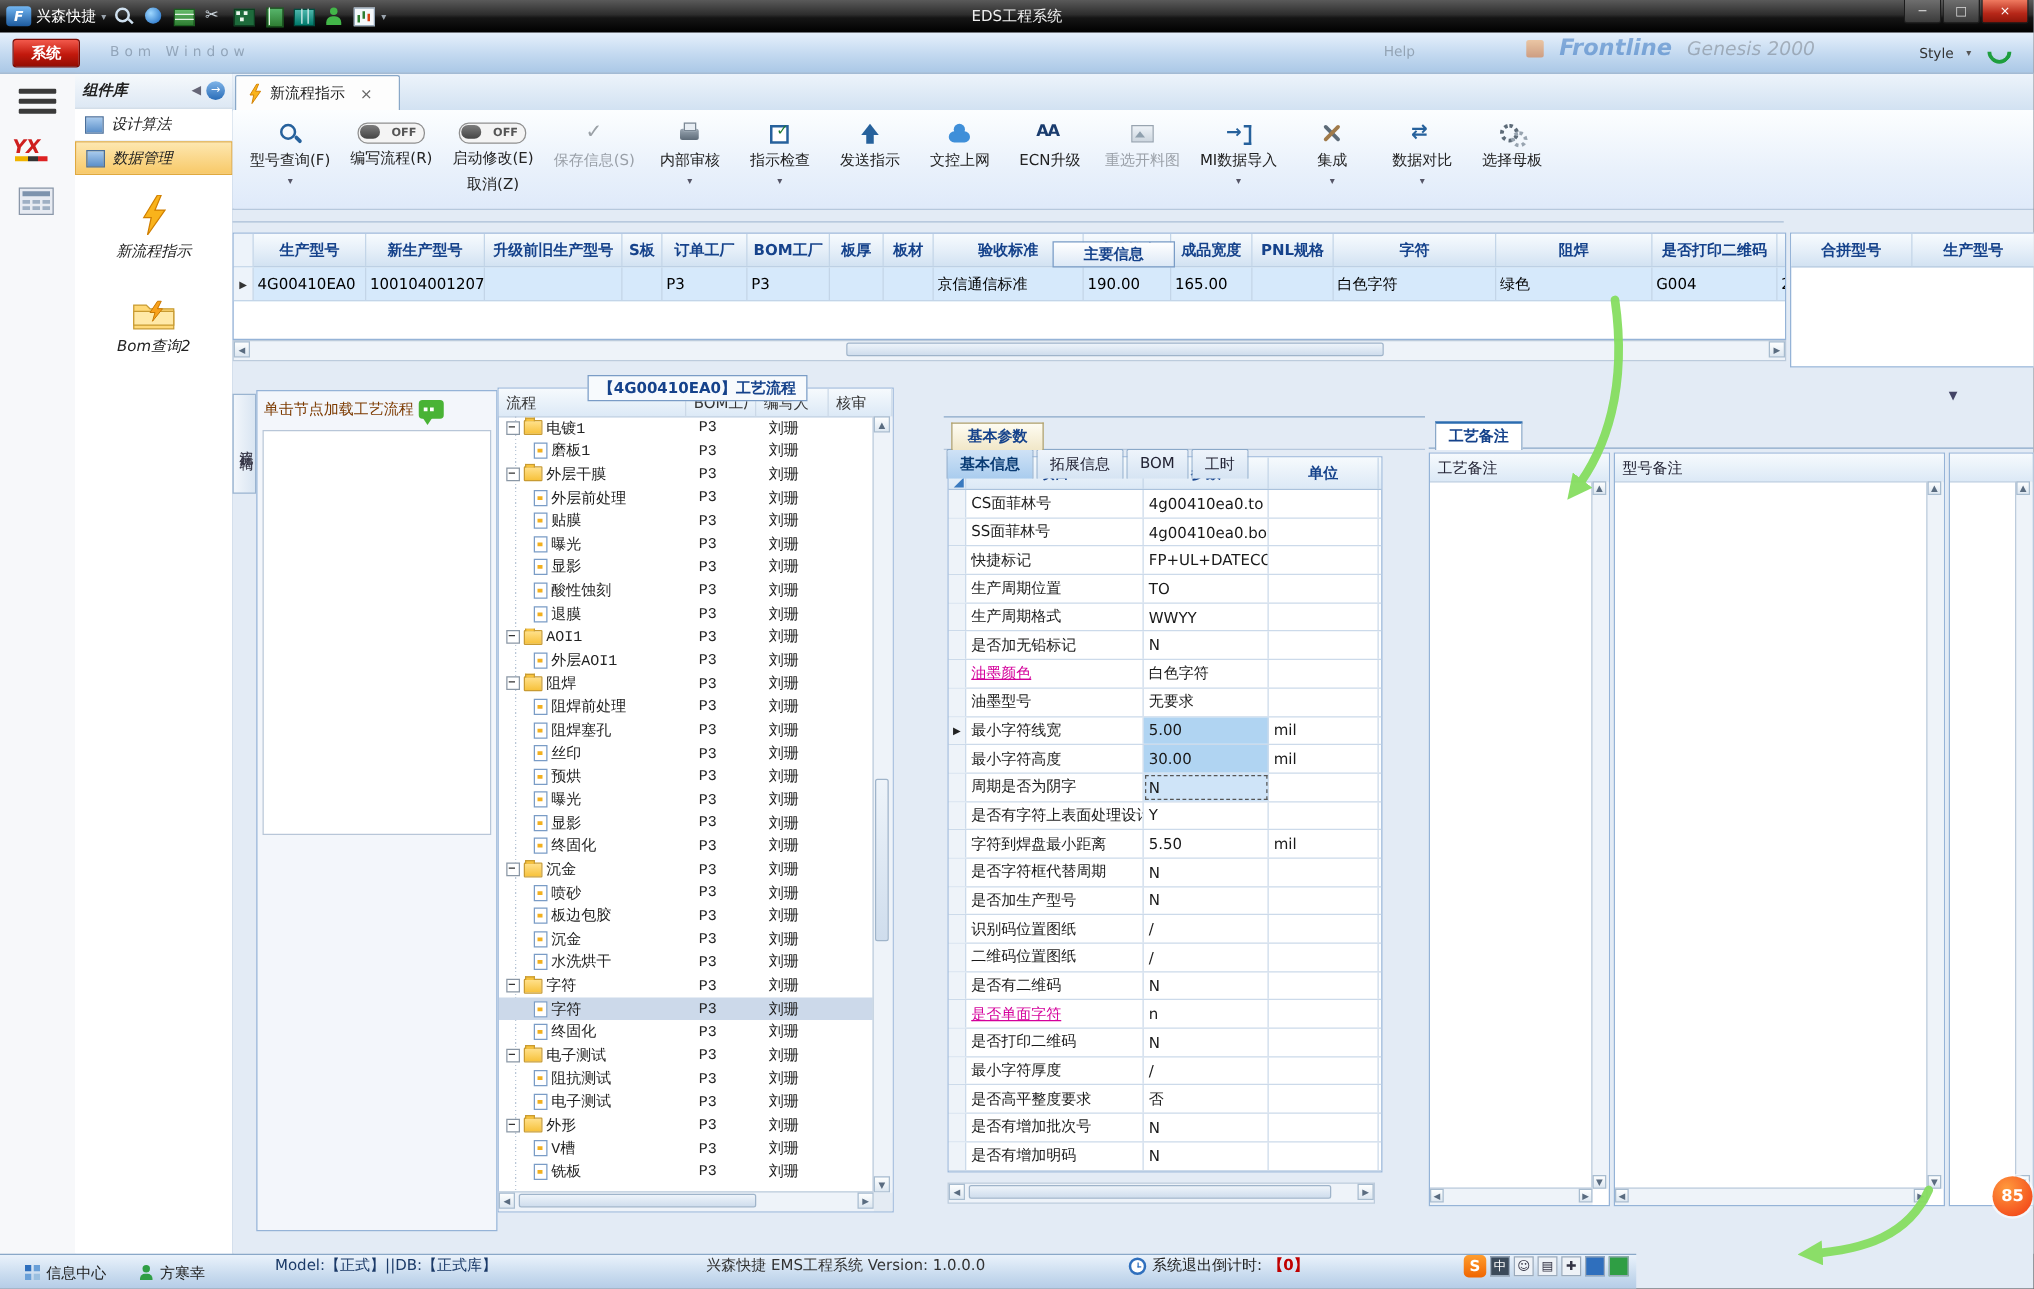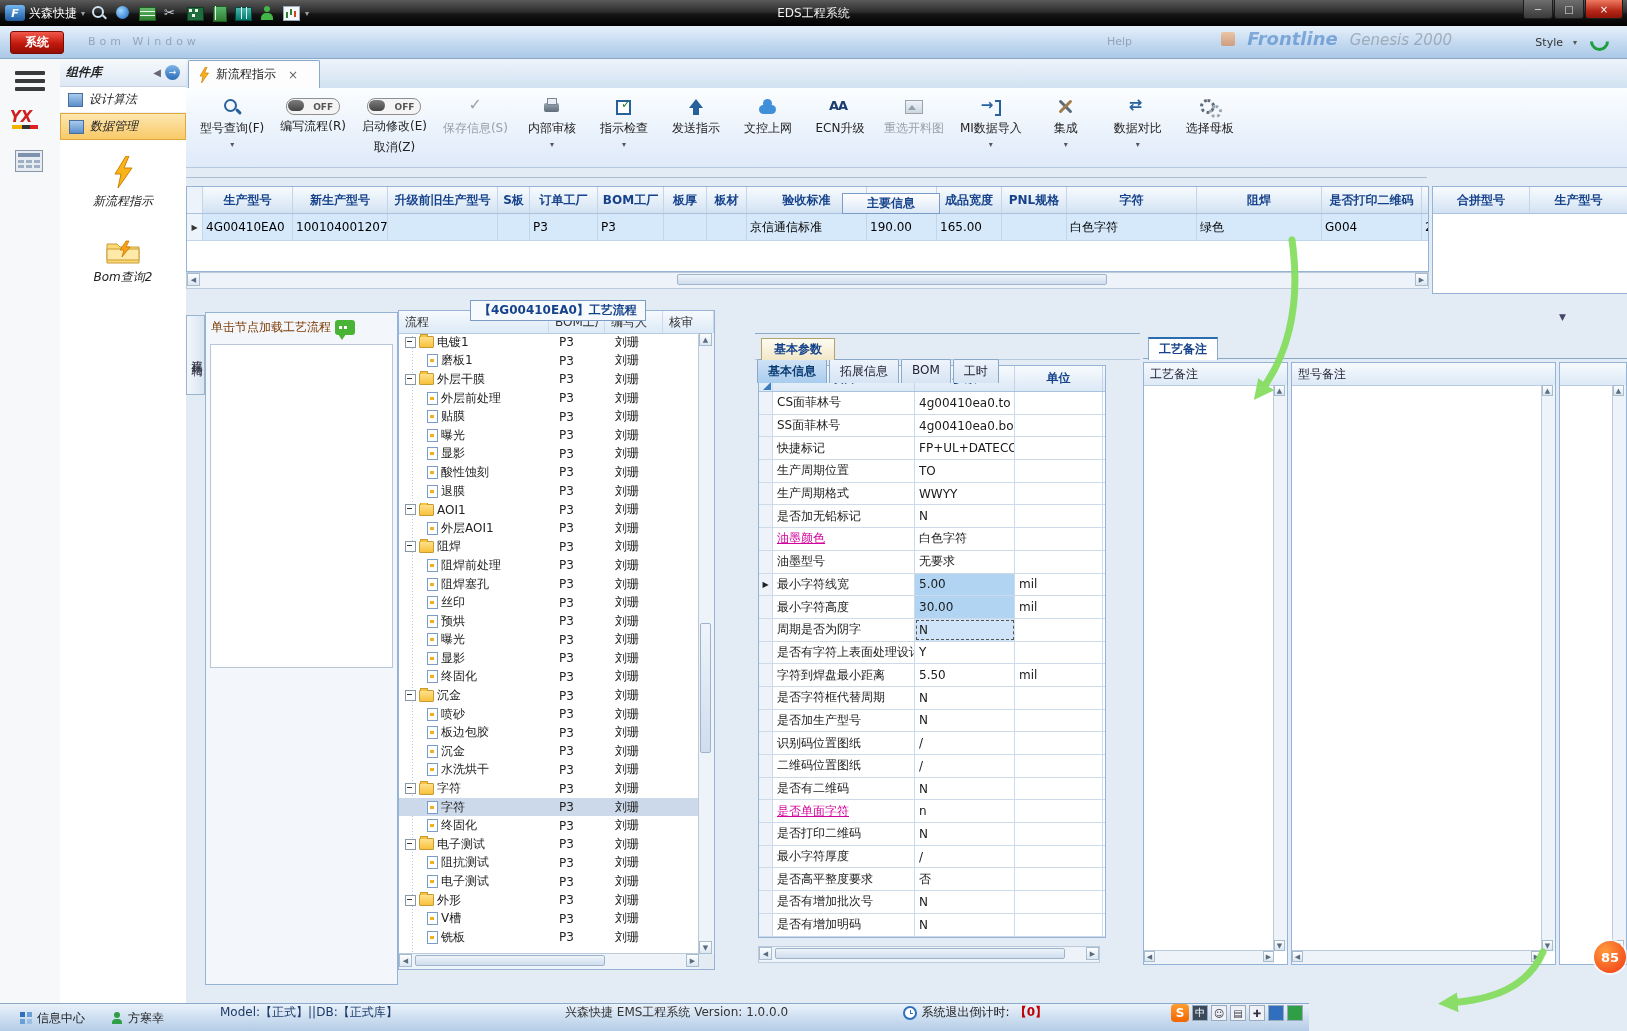--- a/index.html
+++ b/index.html
@@ -168,21 +168,21 @@
   
   .tree-panel{position:absolute;left:398px;top:300px;width:345px;height:690px;}
   .tree-title{position:absolute;left:72px;top:0;padding:1px 8px;border:1px solid #7a9cc6;background:#f7fafd;
     color:#15428b;font-weight:bold;z-index:2;white-space:nowrap;}
   .tree-table{position:absolute;left:0;top:10px;width:317px;height:660px;background:#fff;border:1px solid #95b3d7;box-sizing:border-box;}
   .tt-head{display:grid;grid-template-columns:150px 56px 58px 1fr;height:22px;
     background:linear-gradient(#f6fafd,#dce9f6);border-bottom:1px solid #b9cbdf;}
   .tt-head div{display:flex;align-items:center;padding-left:6px;border-right:1px solid #ccd9e8;color:#333;overflow:hidden;white-space:nowrap;}
   .tt-body{position:absolute;left:0;top:22px;right:15px;bottom:15px;overflow:hidden;
     background-image:repeating-linear-gradient(to bottom,#b9c6d6 0 1px,transparent 1px 3px);
-    background-size:1px 100%;background-position:13px 0;background-repeat:no-repeat;}
+    background-size:1px 100%;background-position:13px 0;background-repeat:no-repeat;font-family:Liberation Mono, monospace;}
   .tree-row{display:grid;grid-template-columns:150px 56px 58px 1fr;height:18.6px;align-items:center;}
   .tree-row.selected{background:#ccd9ea;}
   .cf{display:flex;align-items:center;gap:3px;padding-left:28px;white-space:nowrap;overflow:hidden;}
   .tree-row.folder .cf{padding-left:6px;}
   .twisty{display:none;position:relative;width:9px;height:9px;border:1px solid #8a97a5;background:#fff;flex:0 0 auto;}
   .tree-row.folder .twisty{display:inline-block;}
   .twisty::before{content:"";position:absolute;left:1px;top:3px;width:5px;height:1px;background:#333;}
   .nic{flex:0 0 auto;position:relative;width:9px;height:11px;background:#fff;border:1px solid #7a9cc6;}
   .nic::after{content:"";position:absolute;left:2px;top:4px;width:4px;height:3px;background:#f2b01e;}
   .tree-row.folder .nic{width:13px;height:10px;background:linear-gradient(#ffe08a,#f7c23c);border:1px solid #c89b32;border-radius:1px;}

